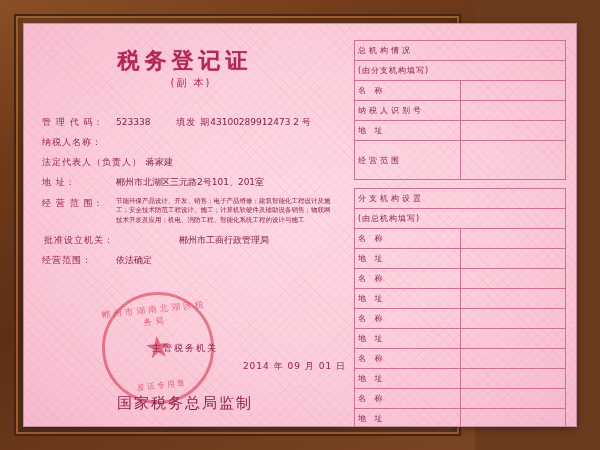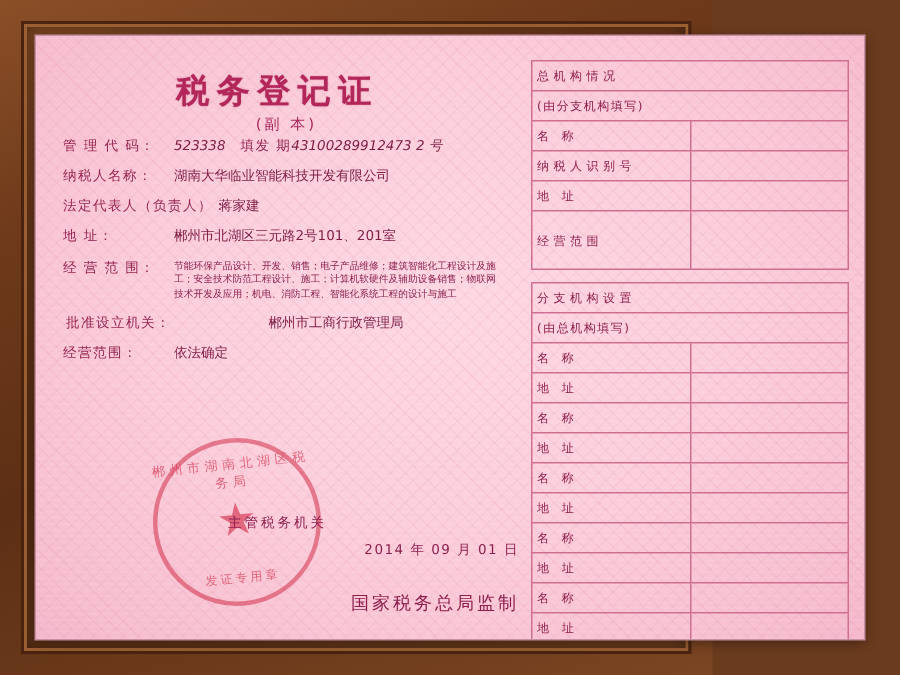--- a/index.html
+++ b/index.html
@@ -77,21 +77,21 @@
     left: 12px; right: 0;
     top: 52px;
     text-align: center;
     font-size: 10px;
     letter-spacing: 2px;
     color: #a8285c;
   }
   .fields {
     position: absolute;
     left: 18px;
-    top: 68px;
+    top: 92px;
     width: 290px;
   }
   .field-row {
     display: flex;
     align-items: flex-start;
     margin-bottom: 8px;
     font-size: 9px;
     color: #8e1f4d;
     line-height: 1.35;
   }
@@ -109,22 +109,21 @@
     font-size: 9px;
     word-break: break-all;
   }
   .field-value.small {
     font-size: 6.5px;
     line-height: 1.5;
     color: #8a2150;
   }
   .field-row.dual .field-value {
     flex: 0 0 auto;
-    margin-right: 10px;
-    font-style: italic;
+    margin-right: 26px;
   }
   .approve-row {
     margin-top: 2px;
     text-align: center;
   }
   .seal {
     position: absolute;
     left: 78px;
     top: 268px;
     width: 112px;
@@ -182,22 +181,22 @@
     text-align: center;
     font-size: 9px;
     color: #8e1f4d;
     letter-spacing: 2px;
   }
   .footer-line {
     position: absolute;
     left: 0;
     width: 322px;
     top: 370px;
-    text-align: right;
-    font-size: 12px;
+    text-align: center;
+    font-size: 15px;
     color: #8e1f4d;
     letter-spacing: 2px;
   }
   table.grid {
     border-collapse: collapse;
     width: 100%;
     table-layout: fixed;
   }
   table.grid td {
     border: 1px solid #cf6f92;
@@ -245,21 +244,20 @@
 
         <div class="field-row dual">
           <span class="field-label">管 理 代 码：</span>
           <span class="field-value">523338</span>
           <span class="field-label" style="width:auto;flex:0 0 auto;">填发 期</span>
           <span class="field-value">43100289912473 2 号</span>
         </div>
 
         <div class="field-row">
           <span class="field-label">纳税人名称：</span>
-          <span class="field-value">湖南大华临业智能科技开发有限公司</span>
         </div>
 
         <div class="field-row">
           <span class="field-label" style="width:104px;flex:0 0 104px;">法定代表人（负责人）：</span>
           <span class="field-value">蒋家建</span>
         </div>
 
         <div class="field-row">
           <span class="field-label">地      址：</span>
           <span class="field-value">郴州市北湖区三元路2号101、201室</span>

